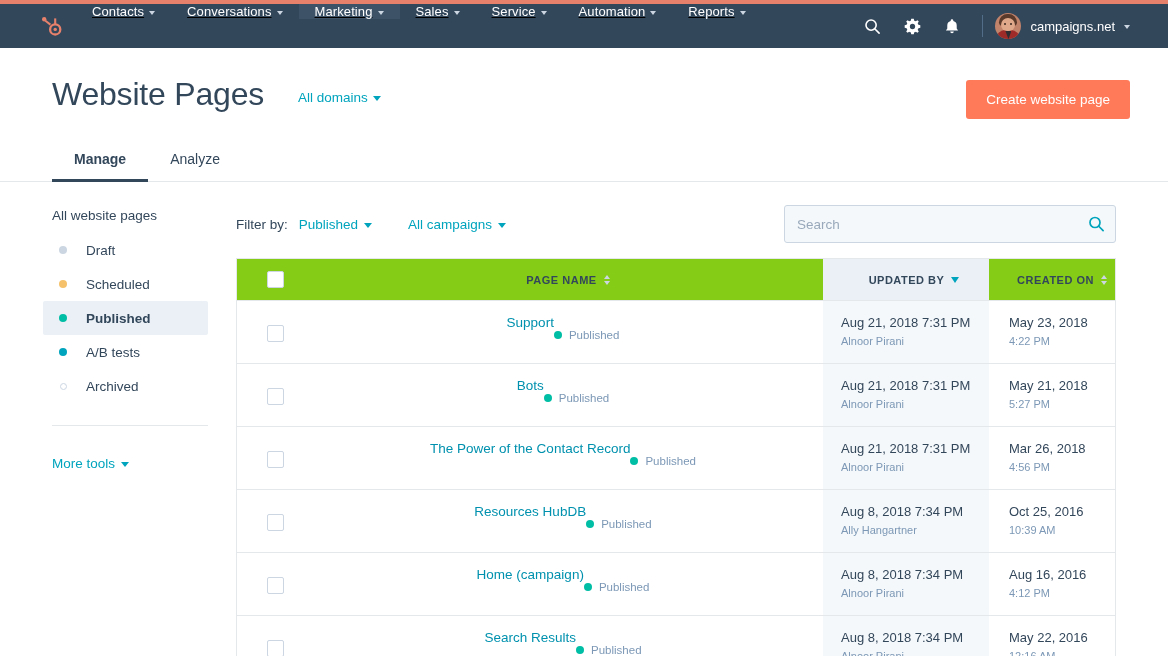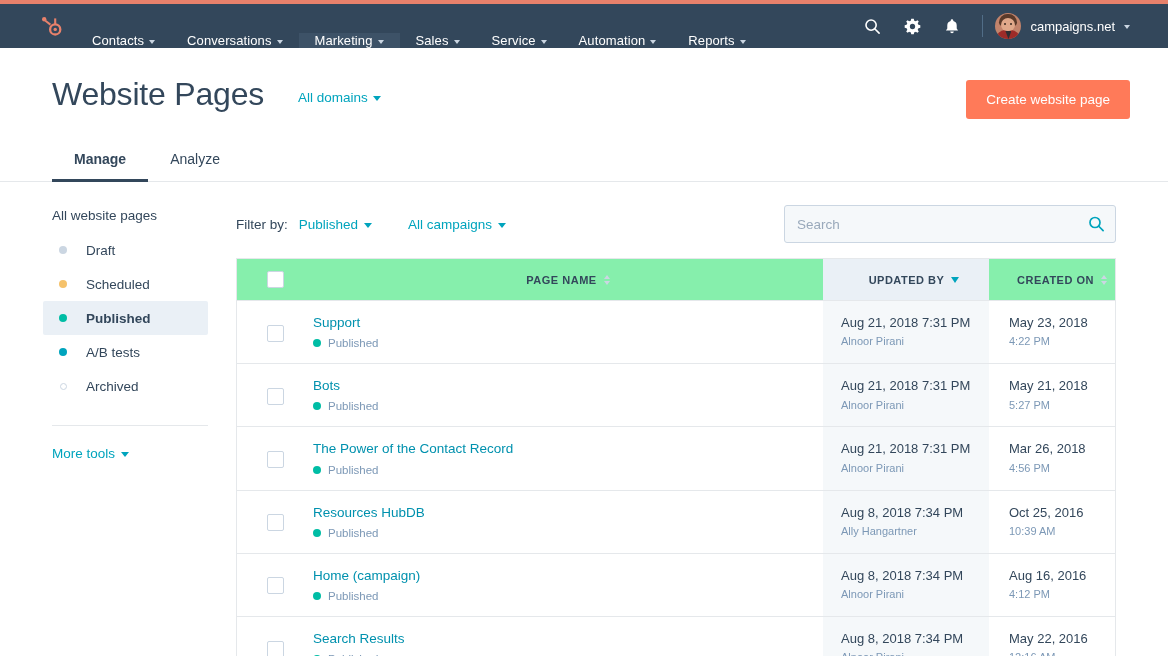--- a/index.html
+++ b/index.html
@@ -29,21 +29,21 @@
     padding: 0 0 0 0;
     position: relative;
   }
   .nav-logo {
     display: flex;
     align-items: center;
     padding: 0 14px 0 38px;
   }
   .nav-logo svg { display: block; }
 
-  .nav-items { display: flex; align-items: flex-end; }
+  .nav-items { display: flex; align-items: flex-start; text-decoration: underline; }
   .nav-item {
     display: flex;
     align-items: center;
     gap: 5px;
     padding: 0 16px;
     color: #ffffff;
     font-size: 13px;
     letter-spacing: .1px;
     white-space: nowrap;
     cursor: pointer;
@@ -219,21 +219,21 @@
     font-weight: bold;
   }
   #sidebar-divider {
     height: 1px;
     background: #e5e8eb;
     margin: 22px 0 0 0;
     width: 156px;
   }
   #more-tools {
     display: flex; align-items: center; gap: 6px;
-    margin-top: 20px;
+    margin-top: 30px;
     color: #00a4bd;
     font-size: 13.5px;
     cursor: pointer;
   }
 
   
   #main {
     flex: 1;
     padding-right: 52px;
     padding-left: 28px;
@@ -289,41 +289,41 @@
     border-bottom: none;
     background: #ffffff;
   }
   .trow {
     display: flex;
     align-items: stretch;
     border-bottom: 1px solid #e5e8eb;
     min-height: 60px;
   }
   .trow.head {
-    background: #86efac;
+    background: #84cc16;
     min-height: 42px;
     align-items: center;
   }
   .c-check {
     width: 76px; flex: 0 0 76px;
     display: flex; align-items: center; justify-content: center;
     padding-top: 2px;
   }
   .trow.head .c-check { align-items: center; padding-top: 0; }
   .chk {
     width: 17px; height: 17px;
     border: 1px solid #cbd6e2;
     border-radius: 2px;
     background: #ffffff;
     cursor: pointer;
     display: block;
   }
   .c-name {
     flex: 1 1 auto;
-    display: flex; flex-direction: column; justify-content: center;
+    display: flex; flex-direction: row; justify-content: center;
     padding: 14px 10px 14px 0;
   }
   .trow.head .c-name { flex-direction: row; align-items: center; padding: 0; gap: 7px; }
   .c-updated {
     width: 166px; flex: 0 0 166px;
     display: flex; flex-direction: column; justify-content: center;
     padding: 14px 0 14px 18px;
     background: #f5f8fa;
   }
   .trow.head .c-updated {

